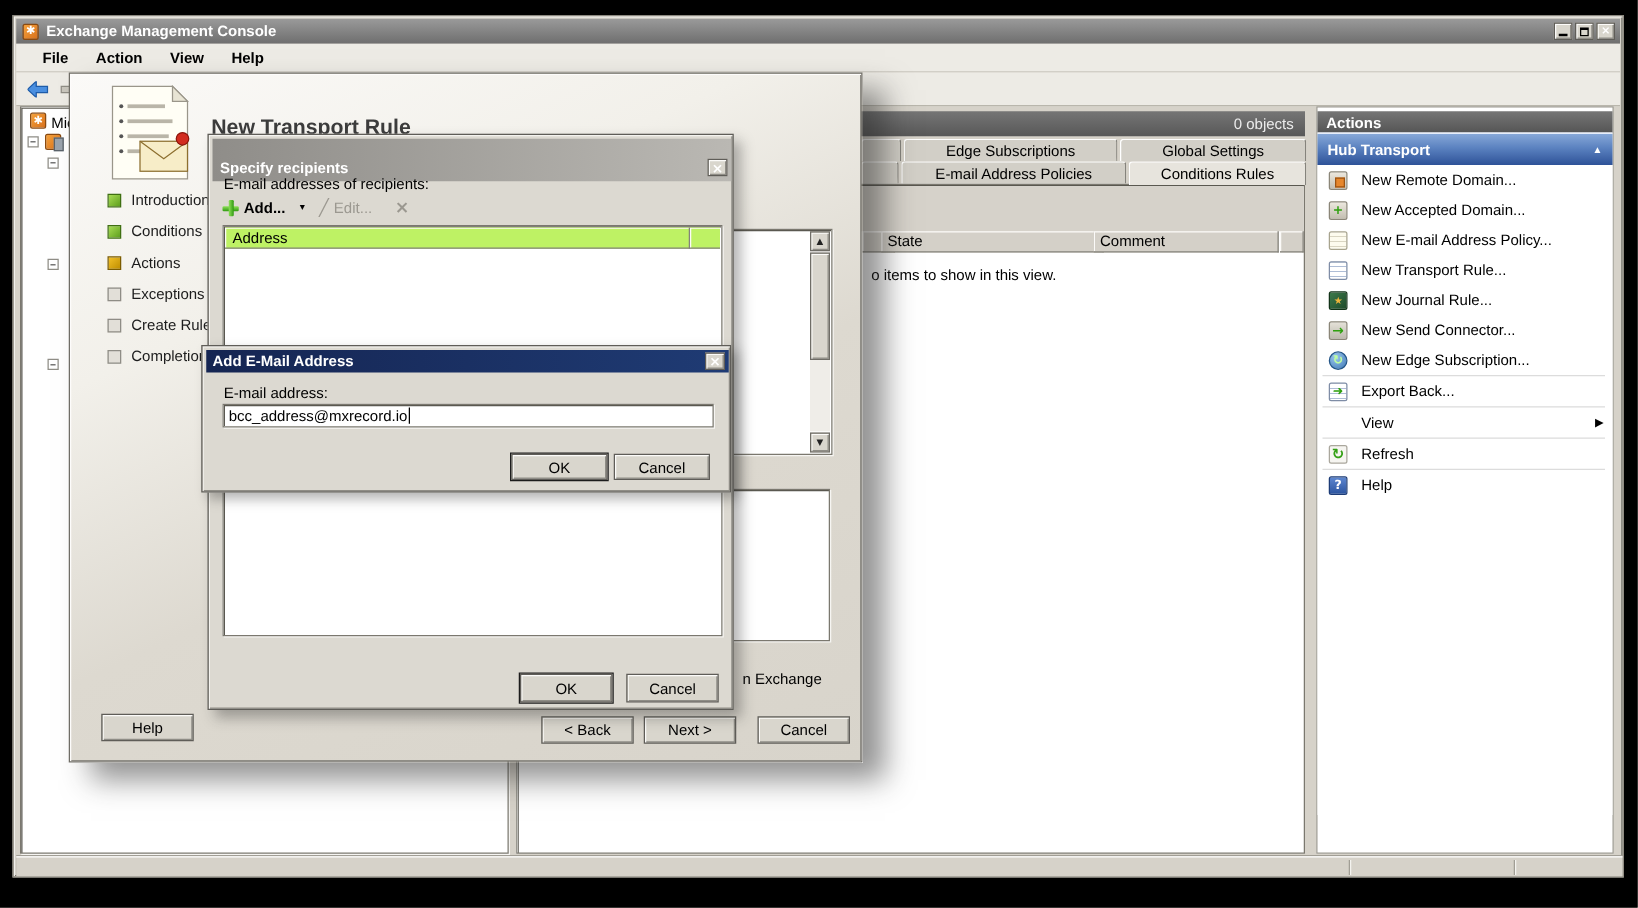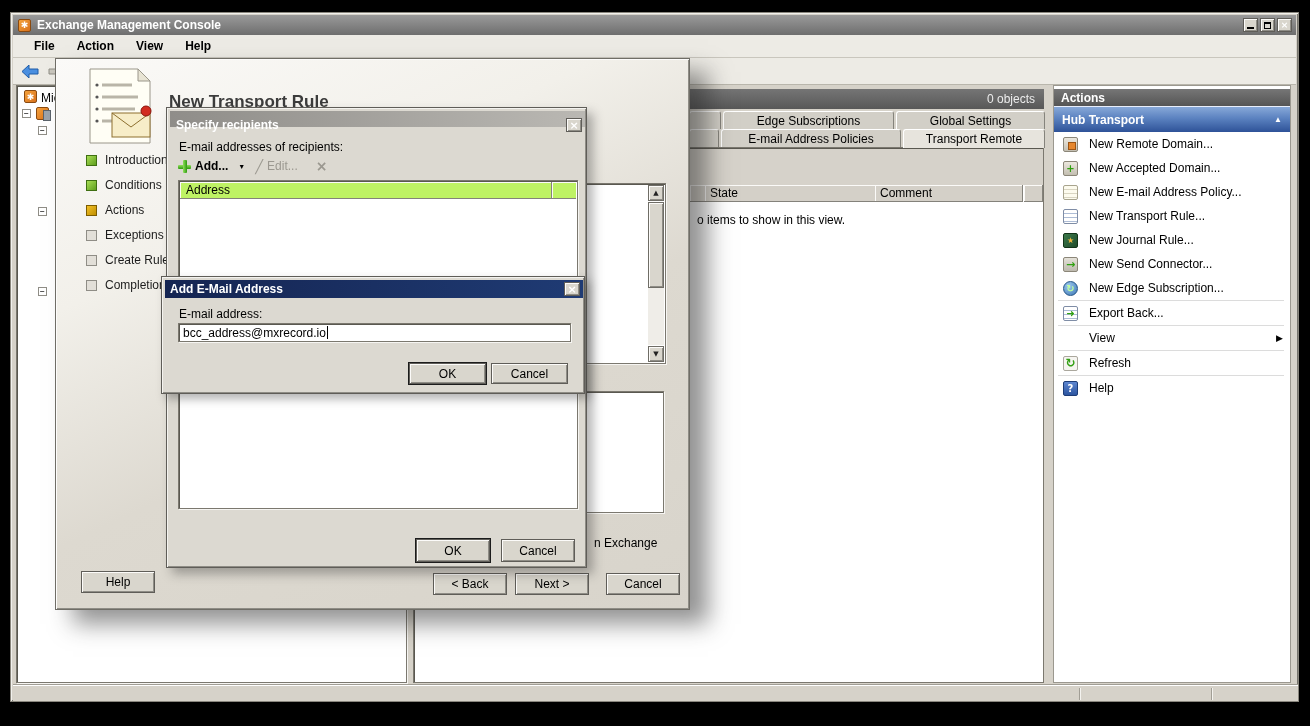--- a/index.html
+++ b/index.html
@@ -111,21 +111,21 @@
     box-shadow: inset 1px 1px 0 #fcfbf9, inset -1px -1px 0 #8f8d86;
     font:7px "DejaVu Sans",sans-serif; display:flex; align-items:center; justify-content:center; color:#222; }
   .sb-track { position:absolute; width:16px; background:#efede8; }
   .sb-thumb { position:absolute; width:16px; background:#d9d6cd; border:1px solid #6f6d66;
     box-shadow: inset 1px 1px 0 #fcfbf9, inset -1px -1px 0 #8f8d86; }
 
   
   #specify-dialog { left:166px; top:107px; width:421px; height:461px; background:#dcd9d1;
     border:1px solid #5f5d58; box-shadow: inset 1px 1px 0 #f4f3ef, inset -1px -1px 0 #8f8d86,
       6px 6px 10px rgba(40,40,40,.35); z-index:20; }
-  #specify-title { left:3px; top:3px; width:415px; height:16px;
+  #specify-title { left:3px; top:3px; width:415px; height:34px;
     background:linear-gradient(90deg,#8f8d89,#bab8b3); color:#fff; font-weight:bold;
     display:flex; align-items:center; padding:12px 3px 0 6px; justify-content:space-between; }
   .plus-ic { width:13px; height:13px; position:relative; }
   .plus-ic::before { content:""; position:absolute; left:0; top:5px; width:13px; height:4px;
     background:linear-gradient(180deg,#8fe05a,#2f9a10); border-radius:1px; }
   .plus-ic::after { content:""; position:absolute; left:5px; top:0; width:4px; height:13px;
     background:linear-gradient(90deg,#8fe05a,#2f9a10); border-radius:1px; }
   .gray { color:#9b9890; }
 
   #add-dialog { left:161px; top:276px; width:424px; height:118px; background:#dcd9d1;
@@ -197,21 +197,21 @@
       <span>Edge Subscriptions</span>
     </div>
     <div class="tab" style="left:485px;top:26px;width:149px;">
       <span>Global Settings</span>
     </div>
     <div class="tab" style="left:278px;top:44px;width:30px;"></div>
     <div class="tab" style="left:310px;top:44px;width:180px;justify-content:center;">
       <span>E-mail Address Policies</span>
     </div>
     <div class="tab active" style="left:492px;top:44px;width:142px;">
-      <span>Transport Remote</span>
+      <span>Conditions Rules</span>
     </div>
 
     <div class="abs" id="result-content">
       <div class="abs" id="result-gray-strip"></div>
       <div class="colhead" style="left:276px;width:26px;"></div>
       <div class="colhead" style="left:291px;width:178px;">
         <span>State</span>
       </div>
       <div class="colhead" style="left:461px;width:148px;">
         <span>Comment</span>

